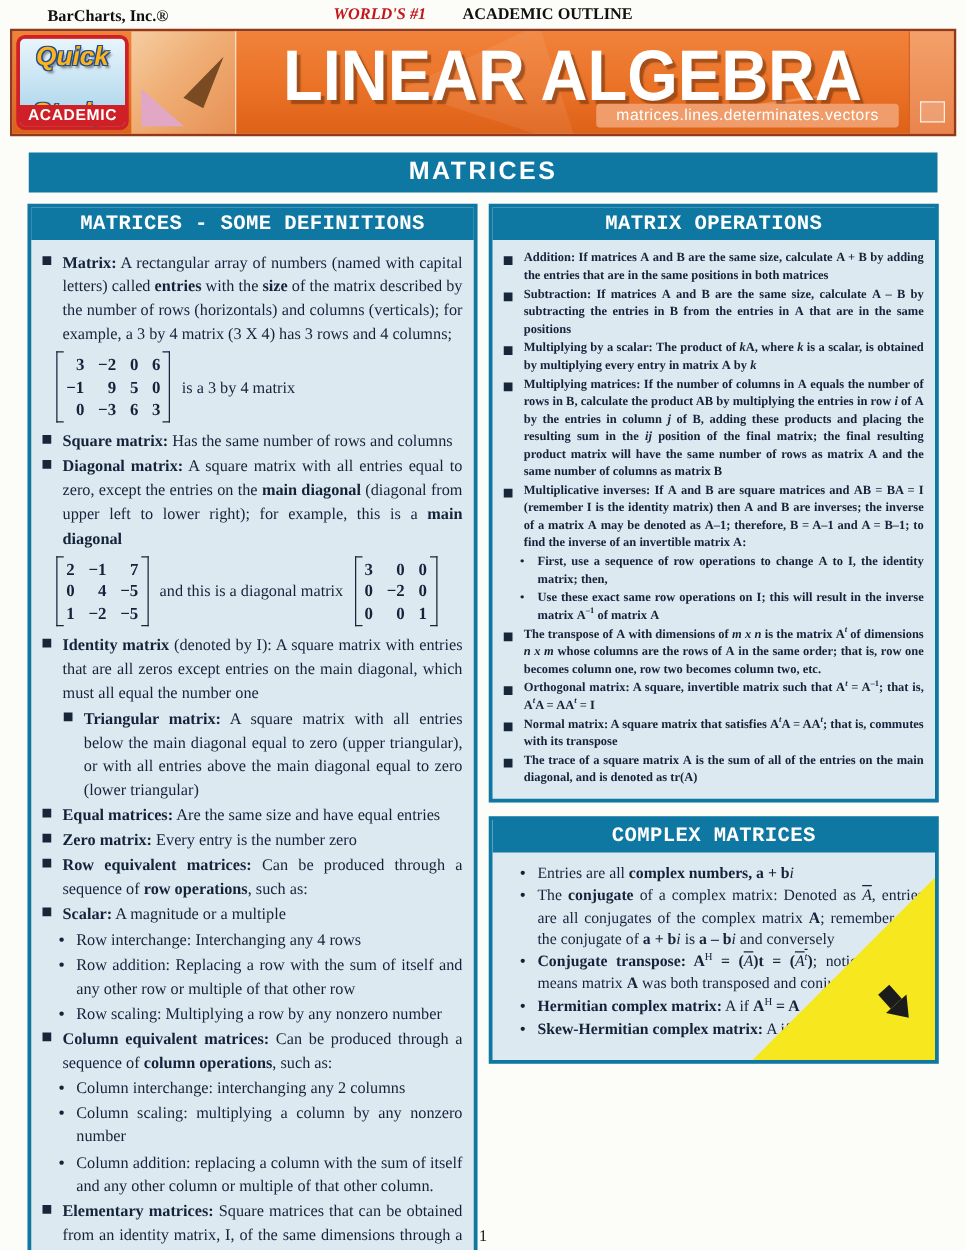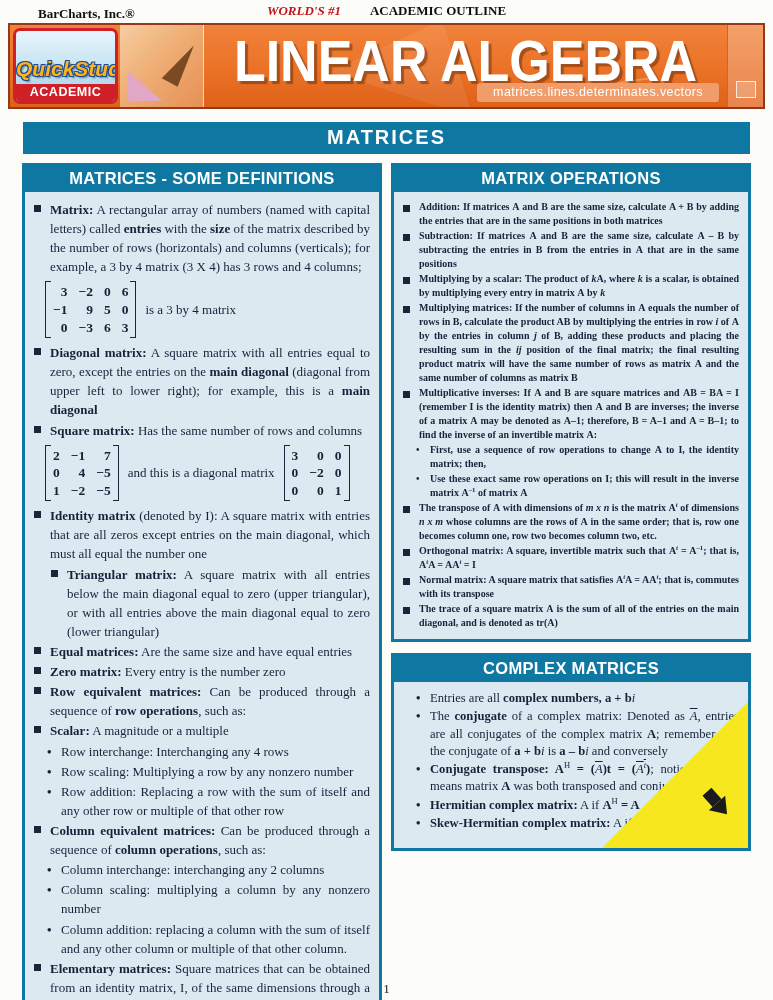--- a/index.html
+++ b/index.html
@@ -18,23 +18,23 @@
   
   .topline{position:relative;height:22px;padding:4px 38px 0;}
   .publisher{font-weight:bold;font-size:13px;color:#101010;}
   .center-tag{position:absolute;left:50%;transform:translateX(-50%);top:3px;font-size:13px;white-space:nowrap;}
   .worlds{color:#c3161c;font-style:italic;font-weight:bold;margin-right:5px;}
   .outline{color:#101010;font-weight:bold;margin-left:24px;}
 
   
   .banner{position:relative;margin:1px 8px 0;height:86px;border:2px solid #93391a;
     background:linear-gradient(180deg,#f1823a 0%,#ea7227 55%,#de6118 100%);display:flex;overflow:hidden;}
-  .logo{position:relative;z-index:3;width:105px;margin:3px 2px 3px 3px;border:3px solid var(--logo-red);border-radius:7px;
+  .logo{position:relative;z-index:3;width:90px;margin:3px 2px 3px 3px;border:3px solid var(--logo-red);border-radius:7px;
     background:linear-gradient(180deg,#e8f5fc 0%,#b9dcef 70%,#9fcbe4 100%);
-    display:flex;flex-direction:row;align-items:center;justify-content:space-between;padding-top:4px;overflow:hidden;}
+    display:flex;flex-direction:column;align-items:center;justify-content:space-between;padding-top:4px;overflow:hidden;}
   .logo-quick,.logo-study{font-family:"Liberation Sans",sans-serif;font-weight:bold;font-style:italic;
     font-size:21px;line-height:1.0;color:#ffb31a;
     text-shadow:1px 1px 0 #1f4d8f,-1px 1px 0 #1f4d8f,1px -1px 0 #1f4d8f,-1px -1px 0 #1f4d8f,2px 2px 2px rgba(0,0,0,.45);}
   .logo-academic{position:absolute;bottom:0;left:0;right:0;background:var(--logo-red);color:#fff;
     font-family:"Liberation Sans",sans-serif;font-weight:bold;font-size:12.5px;text-align:center;
     padding:1px 0 2px;letter-spacing:.5px;}
   .pencil-art{position:relative;width:84px;height:100%;
     background:linear-gradient(135deg,#f6cda2 0%,#efae74 45%,#e79055 100%);border-right:1px solid rgba(255,255,255,.45);}
   .pencil-art::before{content:"";position:absolute;left:8px;bottom:6px;width:0;height:0;
     border-left:34px solid #e3a7c6;border-top:30px solid transparent;}
@@ -55,21 +55,21 @@
     border:1px solid rgba(255,255,255,.8);background:rgba(255,255,255,.18);}
 
   
   .section-bar{margin:13px 23px 9px;background:var(--teal);color:#fff;text-align:center;
     font-family:"Liberation Sans",sans-serif;font-weight:bold;font-size:20px;letter-spacing:2px;padding:4px 12px 5px;}
 
   
   .columns{display:flex;gap:9px;margin:0 22px;align-items:flex-start;}
   .col{flex:1;display:flex;flex-direction:column;gap:11px;min-width:0;}
   .panel{border:3px solid var(--teal);background:var(--panel-bg);}
-  .panel-header{background:var(--teal);color:#fff;text-align:center;font-family:Liberation Sans, sans-serif;
+  .panel-header{background:var(--teal);color:#fff;text-align:center;font-family:Liberation Mono, monospace;
     font-weight:bold;font-size:16.5px;letter-spacing:.3px;padding:3px 0 4px;}
   .panel-body{padding:7px 9px 8px 8px;color:var(--ink);font-size:13px;line-height:1.47;}
   .panel.definitions .panel-body{min-height:788px;}
   .panel.operations .panel-body{font-size:10px;line-height:1.4;font-weight:bold;}
   .panel.complex{position:relative;height:198px;overflow:hidden;}
   .panel.complex .panel-body{font-size:12.6px;line-height:1.37;}
 
   
   .li{position:relative;padding-left:17px;text-align:justify;margin:1px 0;}
   .li.sq1::before{content:"";position:absolute;left:1px;top:5px;width:7px;height:7px;background:#18263a;}
@@ -146,22 +146,22 @@
                 <span>9</span>
                 <span>5</span>
                 <span>0</span>
                 <span>0</span>
                 <span>−3</span>
                 <span>6</span>
                 <span>3</span>
               </span>
               <span class="figcap">is a 3 by 4 matrix</span>
             </div>
+            <div class="li sq1"><b>Square matrix:</b> Has the same number of rows and columns</div>
             <div class="li sq1"><b>Diagonal matrix:</b> A square matrix with all entries equal to zero, except the entries on the <b>main diagonal</b> (diagonal from upper left to lower right); for example, this is a <b>main diagonal</b></div>
-            <div class="li sq1"><b>Square matrix:</b> Has the same number of rows and columns</div>
             <div class="fig">
               <span class="mx" style="grid-template-columns: repeat(3, auto);">
                 <span>2</span>
                 <span>−1</span>
                 <span>7</span>
                 <span>0</span>
                 <span>4</span>
                 <span>−5</span>
                 <span>1</span>
                 <span>−2</span>
@@ -180,22 +180,22 @@
                 <span>1</span>
               </span>
             </div>
             <div class="li sq1"><b>Identity matrix</b> (denoted by I): A square matrix with entries that are all zeros except entries on the main diagonal, which must all equal the number one</div>
             <div class="li sq2"><b>Triangular matrix:</b> A square matrix with all entries below the main diagonal equal to zero (upper triangular), or with all entries above the main diagonal equal to zero (lower triangular)</div>
             <div class="li sq1"><b>Equal matrices:</b> Are the same size and have equal entries</div>
             <div class="li sq1"><b>Zero matrix:</b> Every entry is the number zero</div>
             <div class="li sq1"><b>Row equivalent matrices:</b> Can be produced through a sequence of <b>row operations</b>, such as:</div>
             <div class="li sq1"><b>Scalar:</b> A magnitude or a multiple</div>
             <div class="li dot">Row interchange: Interchanging any 4 rows</div>
+            <div class="li dot">Row addition: Replacing a row with the sum of itself and any other row or multiple of that other row</div>
             <div class="li dot">Row scaling: Multiplying a row by any nonzero number</div>
-            <div class="li dot">Row addition: Replacing a row with the sum of itself and any other row or multiple of that other row</div>
             <div class="li sq1"><b>Column equivalent matrices:</b> Can be produced through a sequence of <b>column operations</b>, such as:</div>
             <div class="li dot">Column interchange: interchanging any 2 columns</div>
             <div class="li dot">Column scaling: multiplying a column by any nonzero number</div>
             <div class="li dot">Column addition: replacing a column with the sum of itself and any other column or multiple of that other column.</div>
             <div class="li sq1"><b>Elementary matrices:</b> Square matrices that can be obtained from an identity matrix, I, of the same dimensions through a single row operation</div>
           </div>
       </div>
     </div>
     <div class="col">
       <div class="panel operations">

